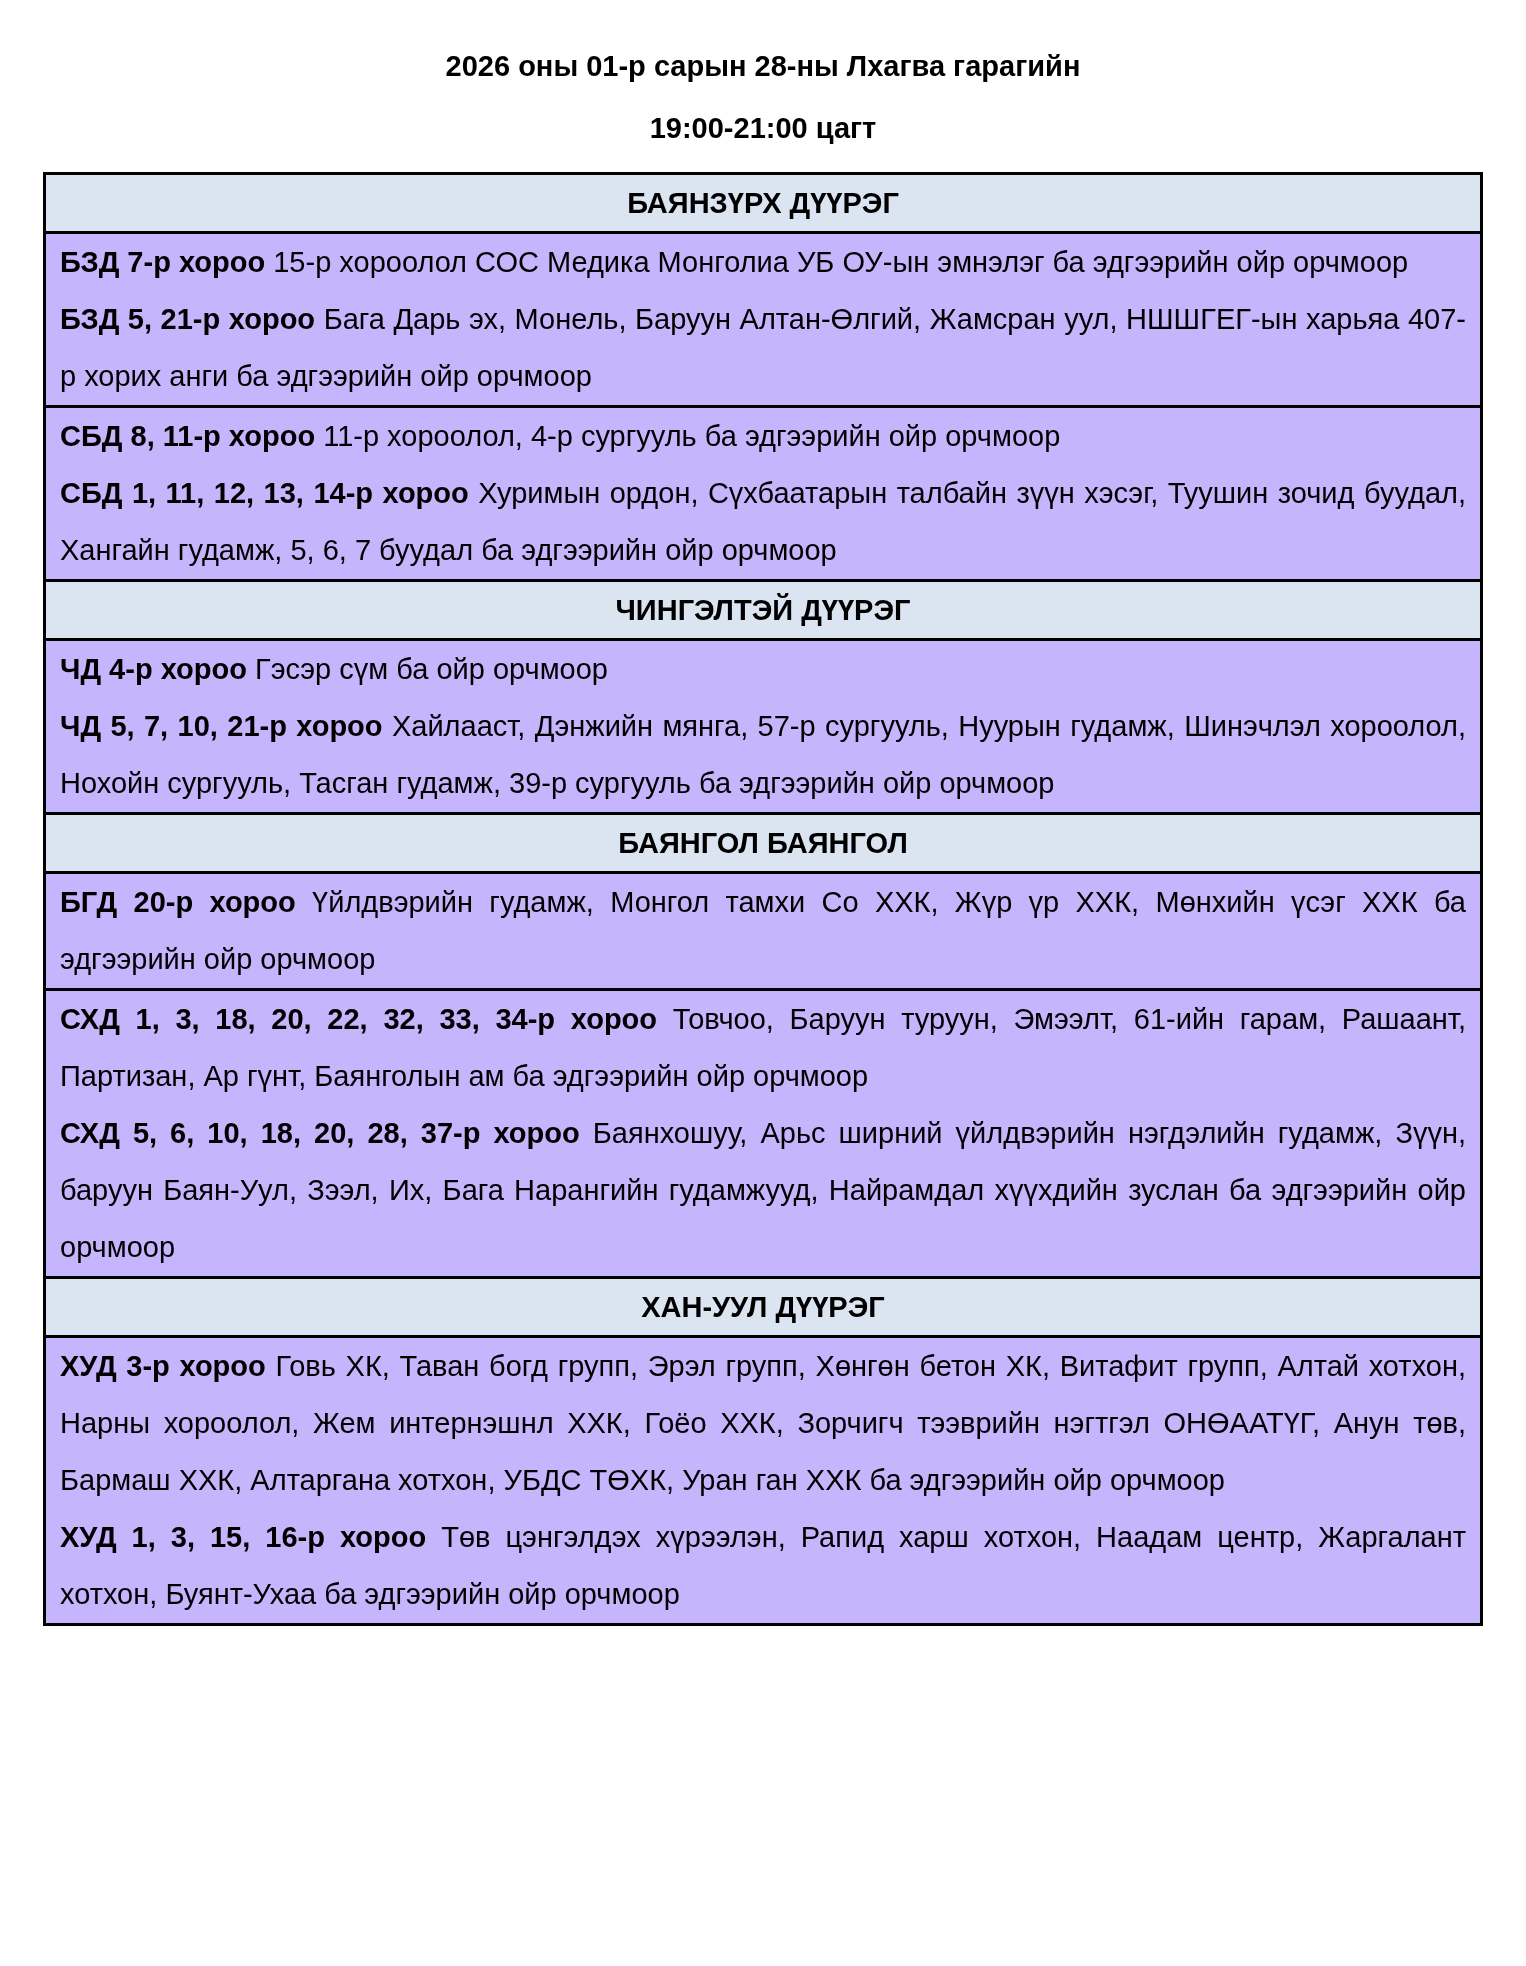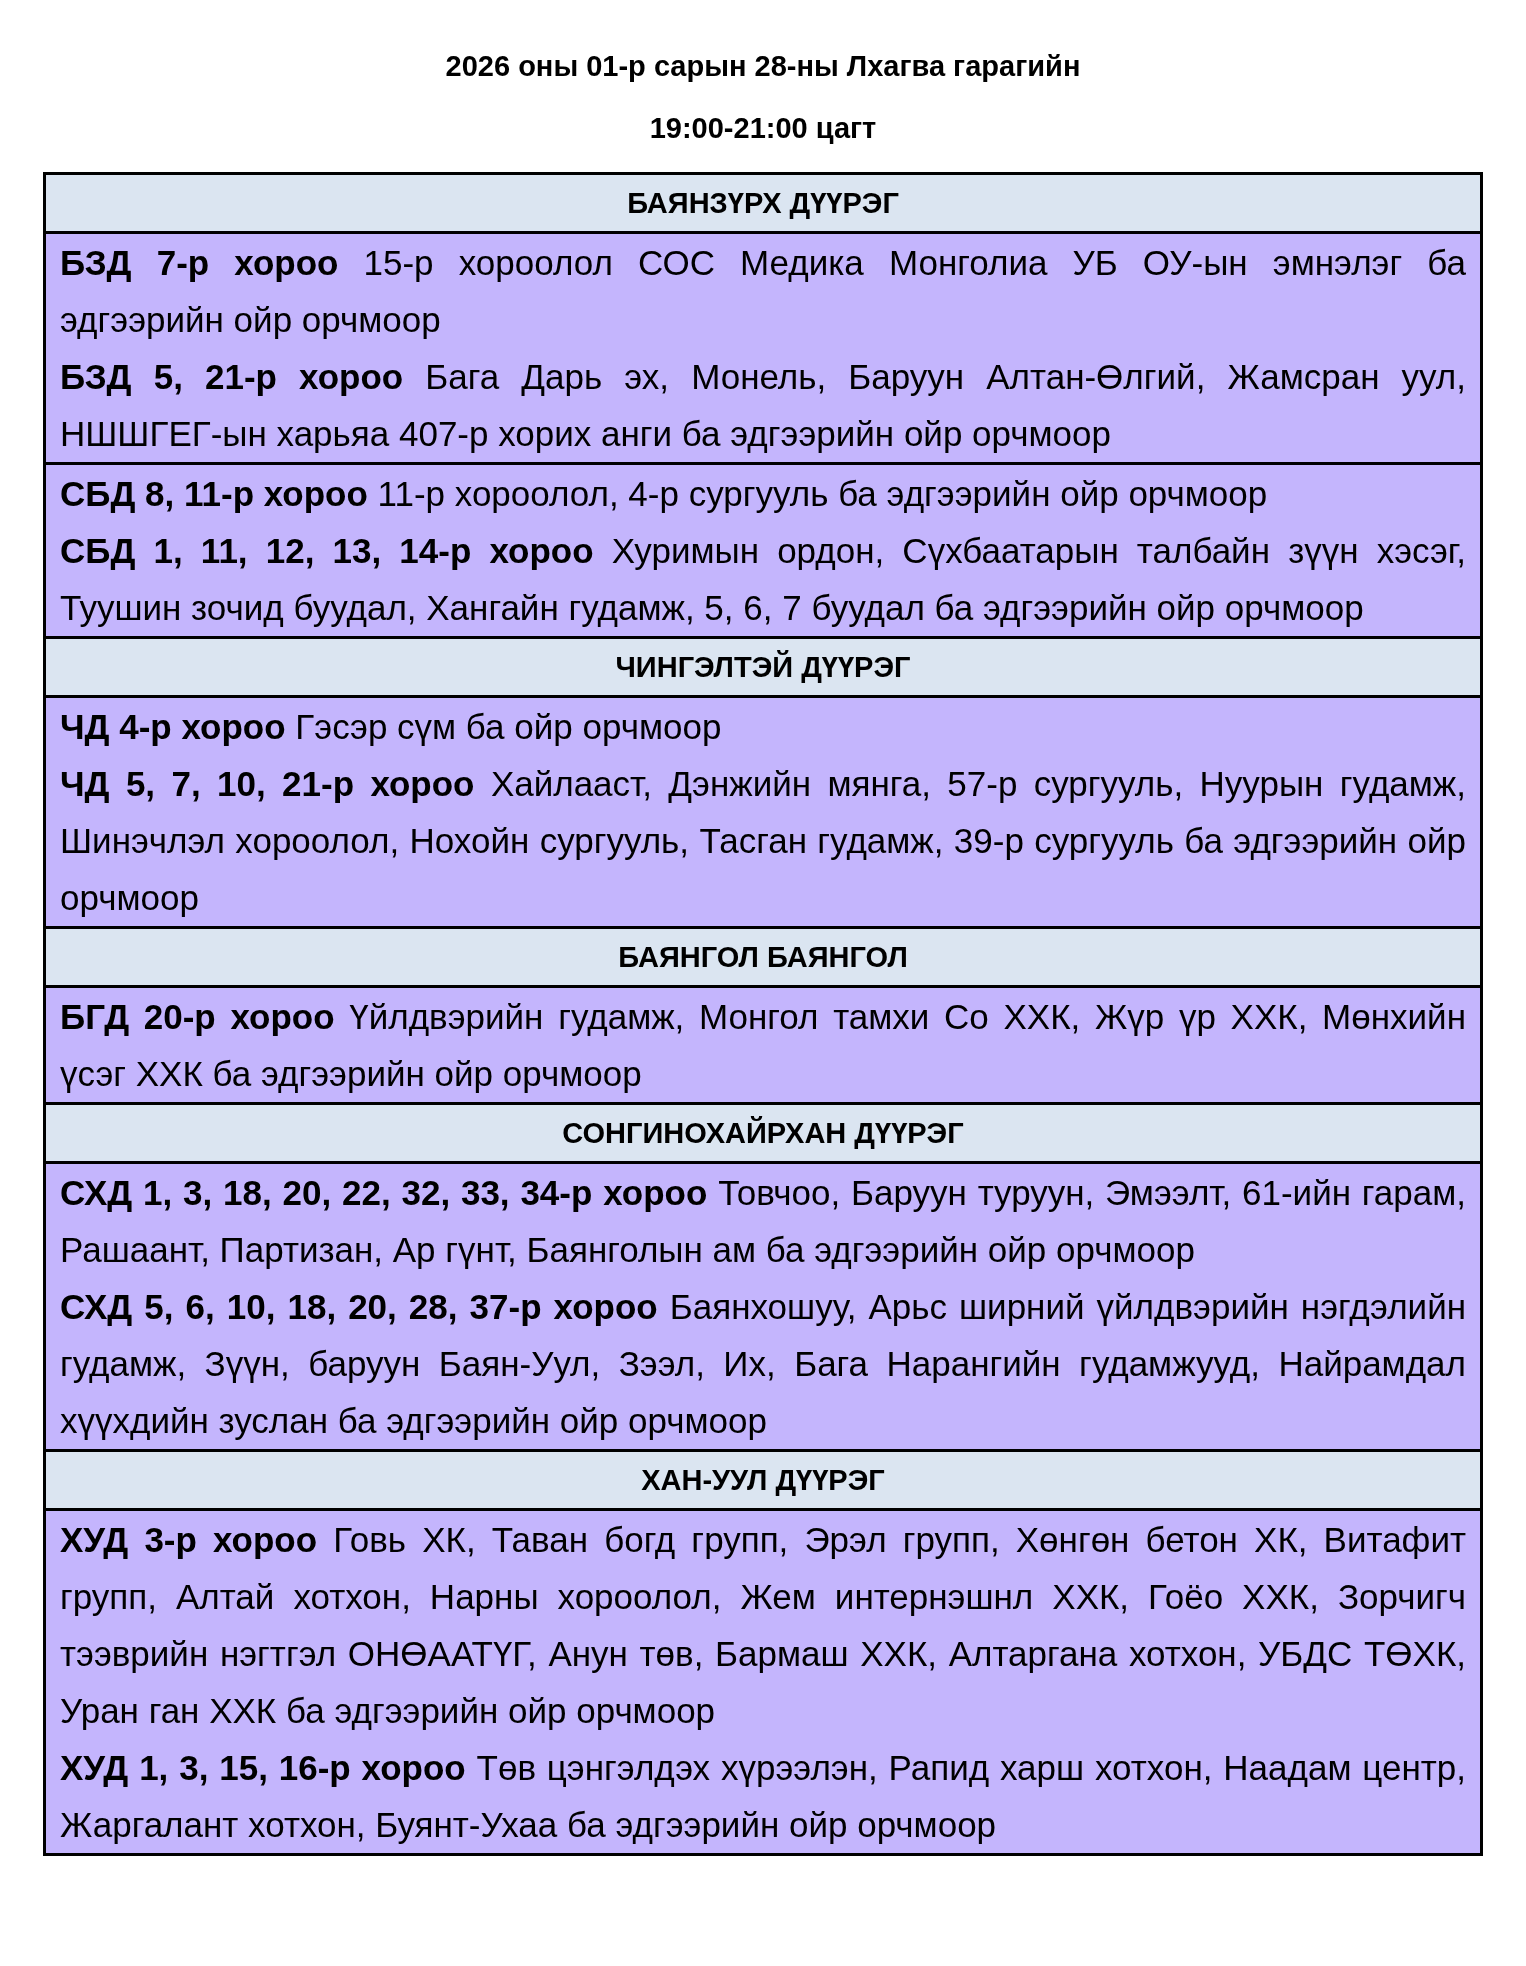--- a/index.html
+++ b/index.html
@@ -32,21 +32,21 @@
   td.district-cell {
     background: var(--header-bg);
     font-weight: 700;
     font-size: 29px;
     line-height: 36px;
     text-align: center;
     padding: 10px 8px;
   }
   td.entries-cell {
     padding: 0 14px;
-    font-size: 35px;
+    font-size: 29px;
     vertical-align: top;
   }
   .entry {
     margin: 0;
     line-height: 57px;
     text-align: justify;
     text-justify: inter-word;
   }
   .entry .khoroo { font-weight: 700; }
 </style>
@@ -93,23 +93,20 @@
 
   <tr class="district-row">
     <td class="district-cell">БАЯНГОЛ БАЯНГОЛ</td>
   </tr>
   <tr class="content-row">
     <td class="entries-cell">
   <p class="entry"><strong class="khoroo">БГД 20-р хороо</strong> <span class="areas">Үйлдвэрийн гудамж, Монгол тамхи Со ХХК, Жүр үр ХХК, Мөнхийн үсэг ХХК ба эдгээрийн ойр орчмоор</span></p>
 </td>
   </tr>
 
-  <tr class="district-row">
-    <td class="district-cell">СОНГИНОХАЙРХАН ДҮҮРЭГ</td>
-  </tr>
   <tr class="content-row">
     <td class="entries-cell">
   <p class="entry"><strong class="khoroo">СХД 1, 3, 18, 20, 22, 32, 33, 34-р хороо</strong> <span class="areas">Товчоо, Баруун туруун, Эмээлт, 61-ийн гарам, Рашаант, Партизан, Ар гүнт, Баянголын ам ба эдгээрийн ойр орчмоор</span></p>
 
   <p class="entry"><strong class="khoroo">СХД 5, 6, 10, 18, 20, 28, 37-р хороо</strong> <span class="areas">Баянхошуу, Арьс ширний үйлдвэрийн нэгдэлийн гудамж, Зүүн, баруун Баян-Уул, Зээл, Их, Бага Нарангийн гудамжууд, Найрамдал хүүхдийн зуслан ба эдгээрийн ойр орчмоор</span></p>
 </td>
   </tr>
 
   <tr class="district-row">
     <td class="district-cell">ХАН-УУЛ ДҮҮРЭГ</td>

